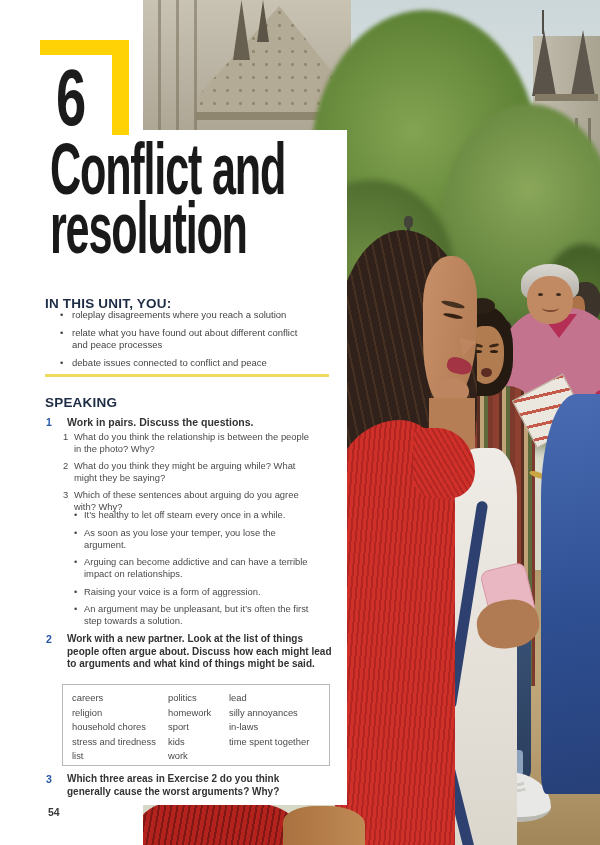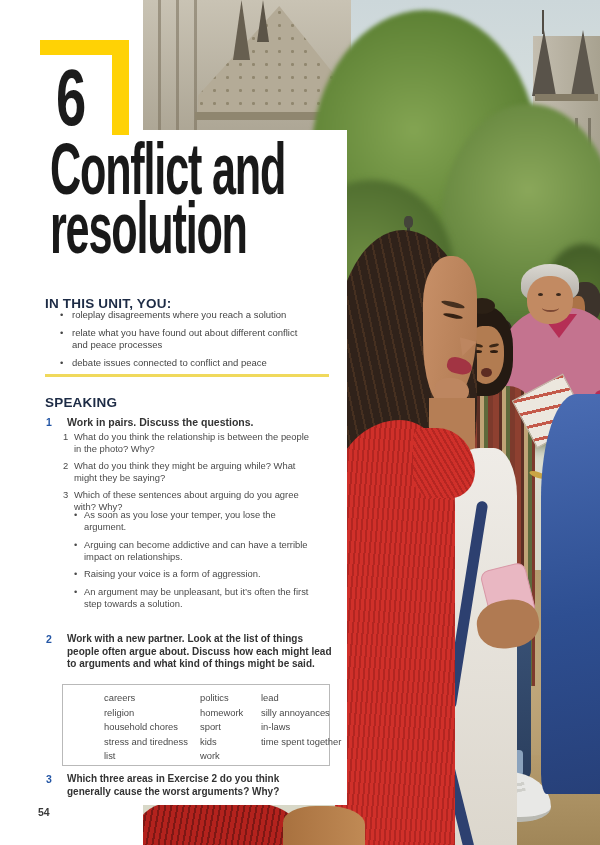--- a/index.html
+++ b/index.html
@@ -138,23 +138,23 @@
   .q { display:flex; margin-bottom:5px; }
   .q-num { flex:0 0 11px; font-size:9.4px; line-height:12px; color:#4a4a4a; }
   .q-text { width:238px; font-size:9.4px; line-height:12px; color:#4a4a4a; }
 
   .statements { position:absolute; left:74px; top:509px; width:238px; list-style:none; }
   .statements li { position:relative; padding-left:10px; font-size:9.4px; line-height:12px; color:#4a4a4a; margin-bottom:5.5px; }
   .statements li::before { content:"\2022"; position:absolute; left:0; top:0; }
 
   .wordbox { position:absolute; left:62px; top:684px; width:268px; height:82px; border:1px solid #b9b9b9; background:#fff; padding:6px 0 0 9px;
     display:grid; grid-auto-flow:column; grid-template-rows:repeat(5, 14.6px); grid-template-columns:96px 61px auto; }
-  .wordbox span { font-size:9.4px; line-height:14.6px; color:#4a4a4a; white-space:nowrap;margin-left:32px; }
-
-  .page-number { position:absolute; left:38px; top:806px; font-size:10.5px; font-weight:700; color:#3a3a3a; }
+  .wordbox span { font-size:9.4px; line-height:14.6px; color:#4a4a4a; white-space:nowrap; }
+
+  .page-number { position:absolute; left:48px; top:806px; font-size:10.5px; font-weight:700; color:#3a3a3a; }
 </style>
 </head>
 <body>
 
 <div class="page">
 
   <div class="photo">
     <div class="abbey-main"></div>
     <div class="abbey-tower-left"></div>
     <div class="abbey-gable"></div>
@@ -275,20 +275,21 @@
       <span class="q-num">2</span>
       <span class="q-text">What do you think they might be arguing while? What might they be saying?</span>
     </div>
     <div class="q">
       <span class="q-num">3</span>
       <span class="q-text">Which of these sentences about arguing do you agree with? Why?</span>
     </div>
   </div>
 
   <ul class="statements">
+    <li>It’s healthy to let off steam every once in a while.</li>
     <li>As soon as you lose your temper, you lose the argument.</li>
     <li>Arguing can become addictive and can have a terrible impact on relationships.</li>
     <li>Raising your voice is a form of aggression.</li>
     <li>An argument may be unpleasant, but it’s often the first step towards a solution.</li>
   </ul>
 
   <div class="ex ex2">
     <span class="ex-num">2</span>
     <span class="ex-instr">Work with a new partner. Look at the list of things people often argue about. Discuss how each might lead to arguments and what kind of things might be said.</span>
   </div>

